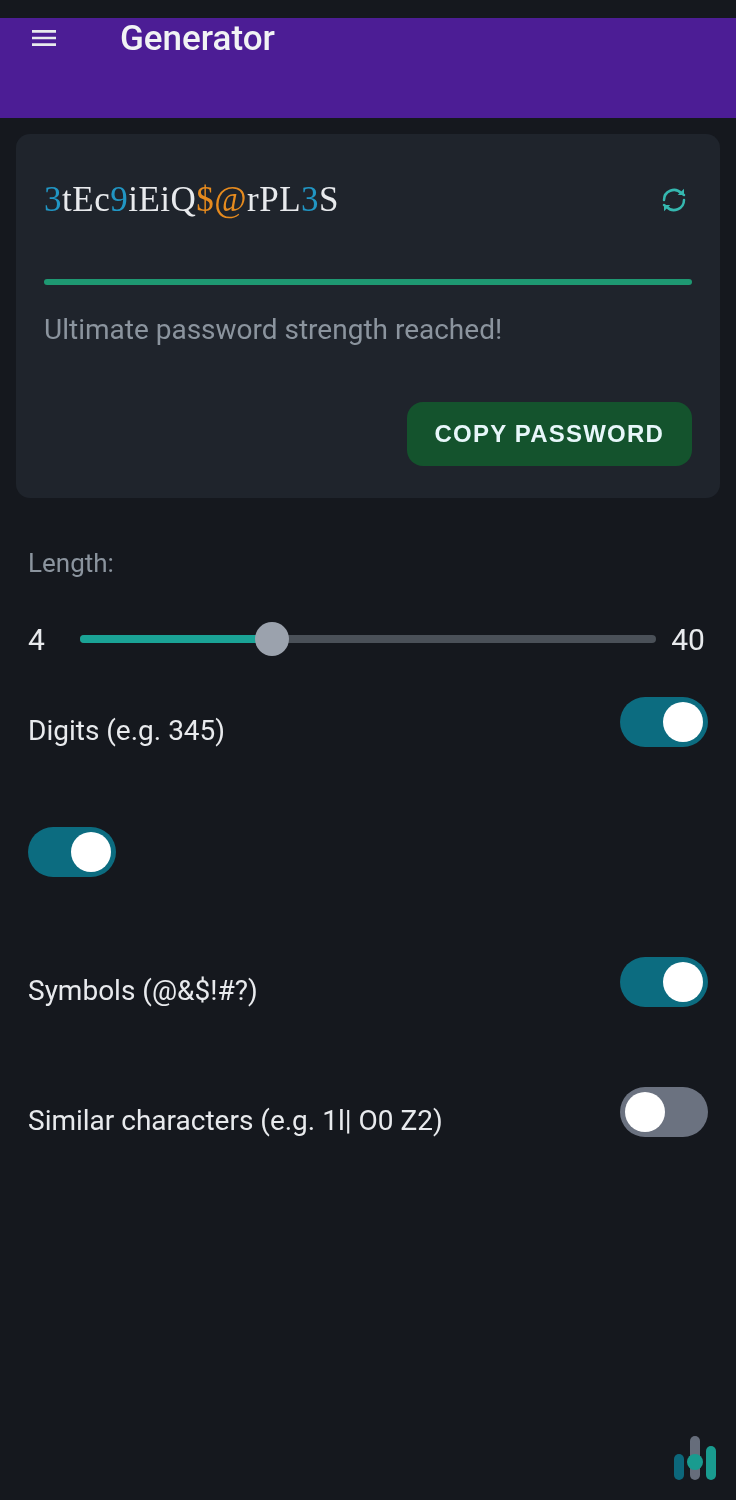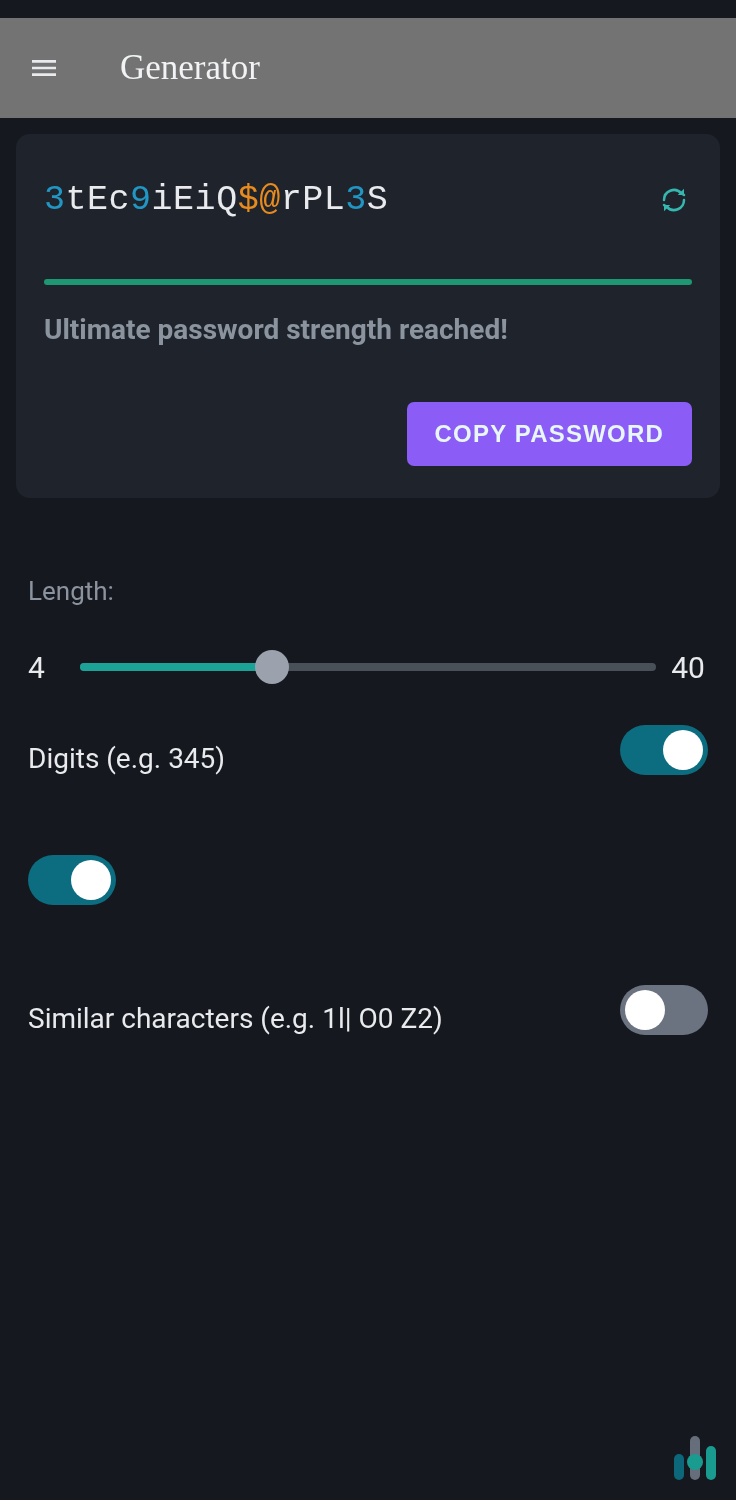--- a/index.html
+++ b/index.html
@@ -11,25 +11,24 @@
     font-family: -apple-system, BlinkMacSystemFont, "Segoe UI", Roboto, Arial, sans-serif;
     color: #e8eaed;
     overflow: hidden;
   }
   .statusbar {
     height: 18px;
     background: #15181e;
   }
   .appbar {
     display: flex;
-    align-items: center;
+    align-items: flex-start;
     height: 100px;
-    background: #737373;
+    background: #4c1d95;
     padding: 0 24px;
-    font-family: Liberation Serif, serif;
   }
   .menu-btn {
     width: 40px;
     height: 40px;
     display: flex;
     align-items: center;
     justify-content: center;
     cursor: pointer;
   }
   .menu-btn svg { width: 32px; height: 32px; }
@@ -49,21 +48,21 @@
     border-radius: 14px;
     padding: 48px 28px 32px 28px;
   }
 
   .password-row {
     display: flex;
     align-items: center;
     justify-content: space-between;
   }
   .password-text {
-    font-family: Liberation Mono, monospace;
+    font-family: Liberation Serif, serif;
     font-size: 35px;
     letter-spacing: 0.5px;
     line-height: 1.05;
     white-space: nowrap;
   }
   .pw-letter { color: #e8eaed; }
   .pw-digit  { color: #2196c4; }
   .pw-symbol { color: #e78b1e; }
 
   .refresh-btn {
@@ -81,43 +80,41 @@
     margin-top: 60px;
     height: 6px;
     border-radius: 3px;
     background: #1e9872;
   }
 
   .strength-text {
     margin-top: 28px;
     font-size: 28px;
     color: #8b949e;
-    font-weight: bold;
   }
 
   .copy-row {
     display: flex;
     justify-content: flex-end;
     margin-top: 56px;
   }
   .copy-btn {
-    background: #8b5cf6;
+    background: #14532d;
     color: #e8f7fa;
     border: none;
-    border-radius: 7px;
+    border-radius: 16px;
     padding: 18px 28px;
     font-size: 24px;
     font-weight: 600;
     letter-spacing: 1.2px;
     cursor: pointer;
   }
 
   .section {
     padding: 50px 12px 0 12px;
-    margin-top: 28px;
   }
   .section-label {
     color: #8b949e;
     font-size: 26px;
   }
 
   .slider-row {
     display: flex;
     align-items: center;
     margin-top: 44px;
@@ -272,20 +269,27 @@
           <div class="switch-thumb"></div>
         </div>
       </div>
       <div class="option-row">
         <div class="switch on">
           <div class="switch-track"></div>
           <div class="switch-thumb"></div>
         </div>
       </div>
       <div class="option-row">
+        <div class="option-label">Symbols (@&amp;$!#?)</div>
+        <div class="switch on">
+          <div class="switch-track"></div>
+          <div class="switch-thumb"></div>
+        </div>
+      </div>
+      <div class="option-row">
         <div class="option-label">Similar characters (e.g. 1l| O0 Z2)</div>
         <div class="switch off">
           <div class="switch-track"></div>
           <div class="switch-thumb"></div>
         </div>
       </div>
     </div>
 
 </div>
 

